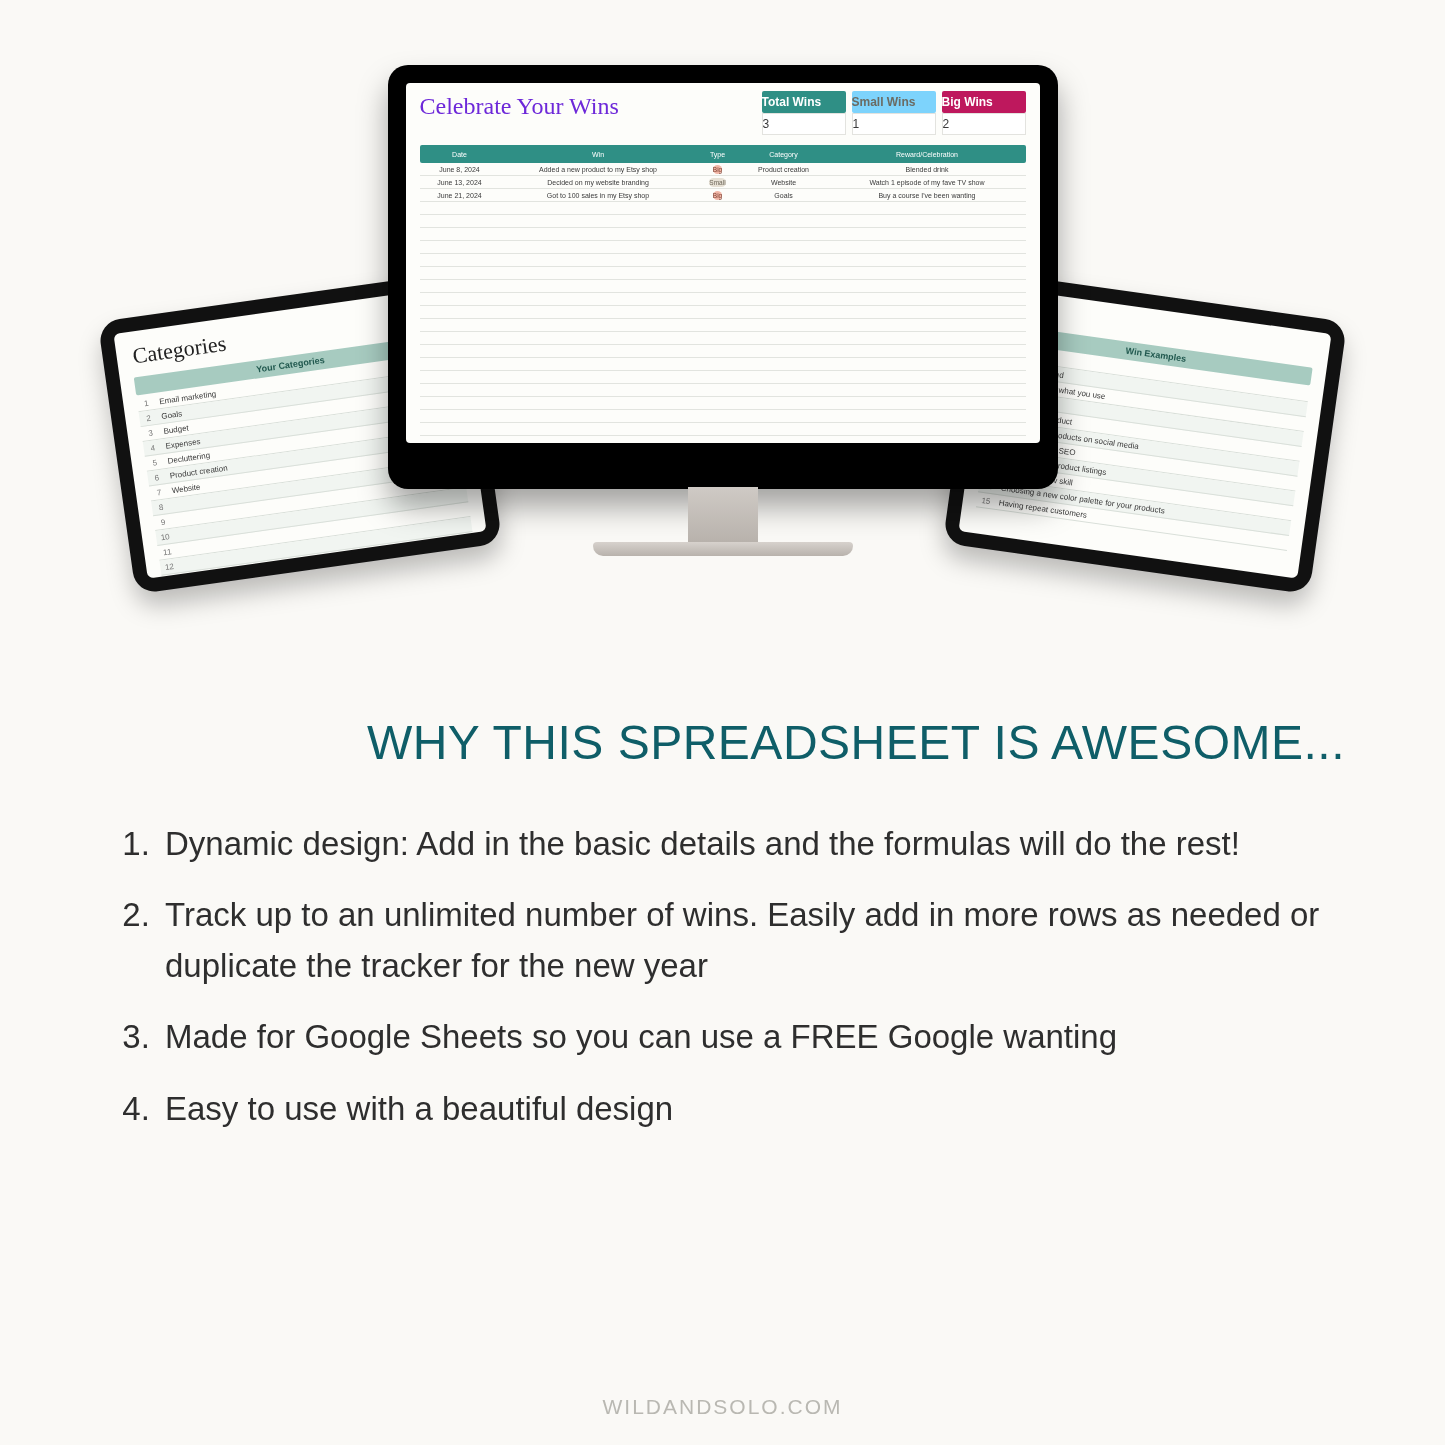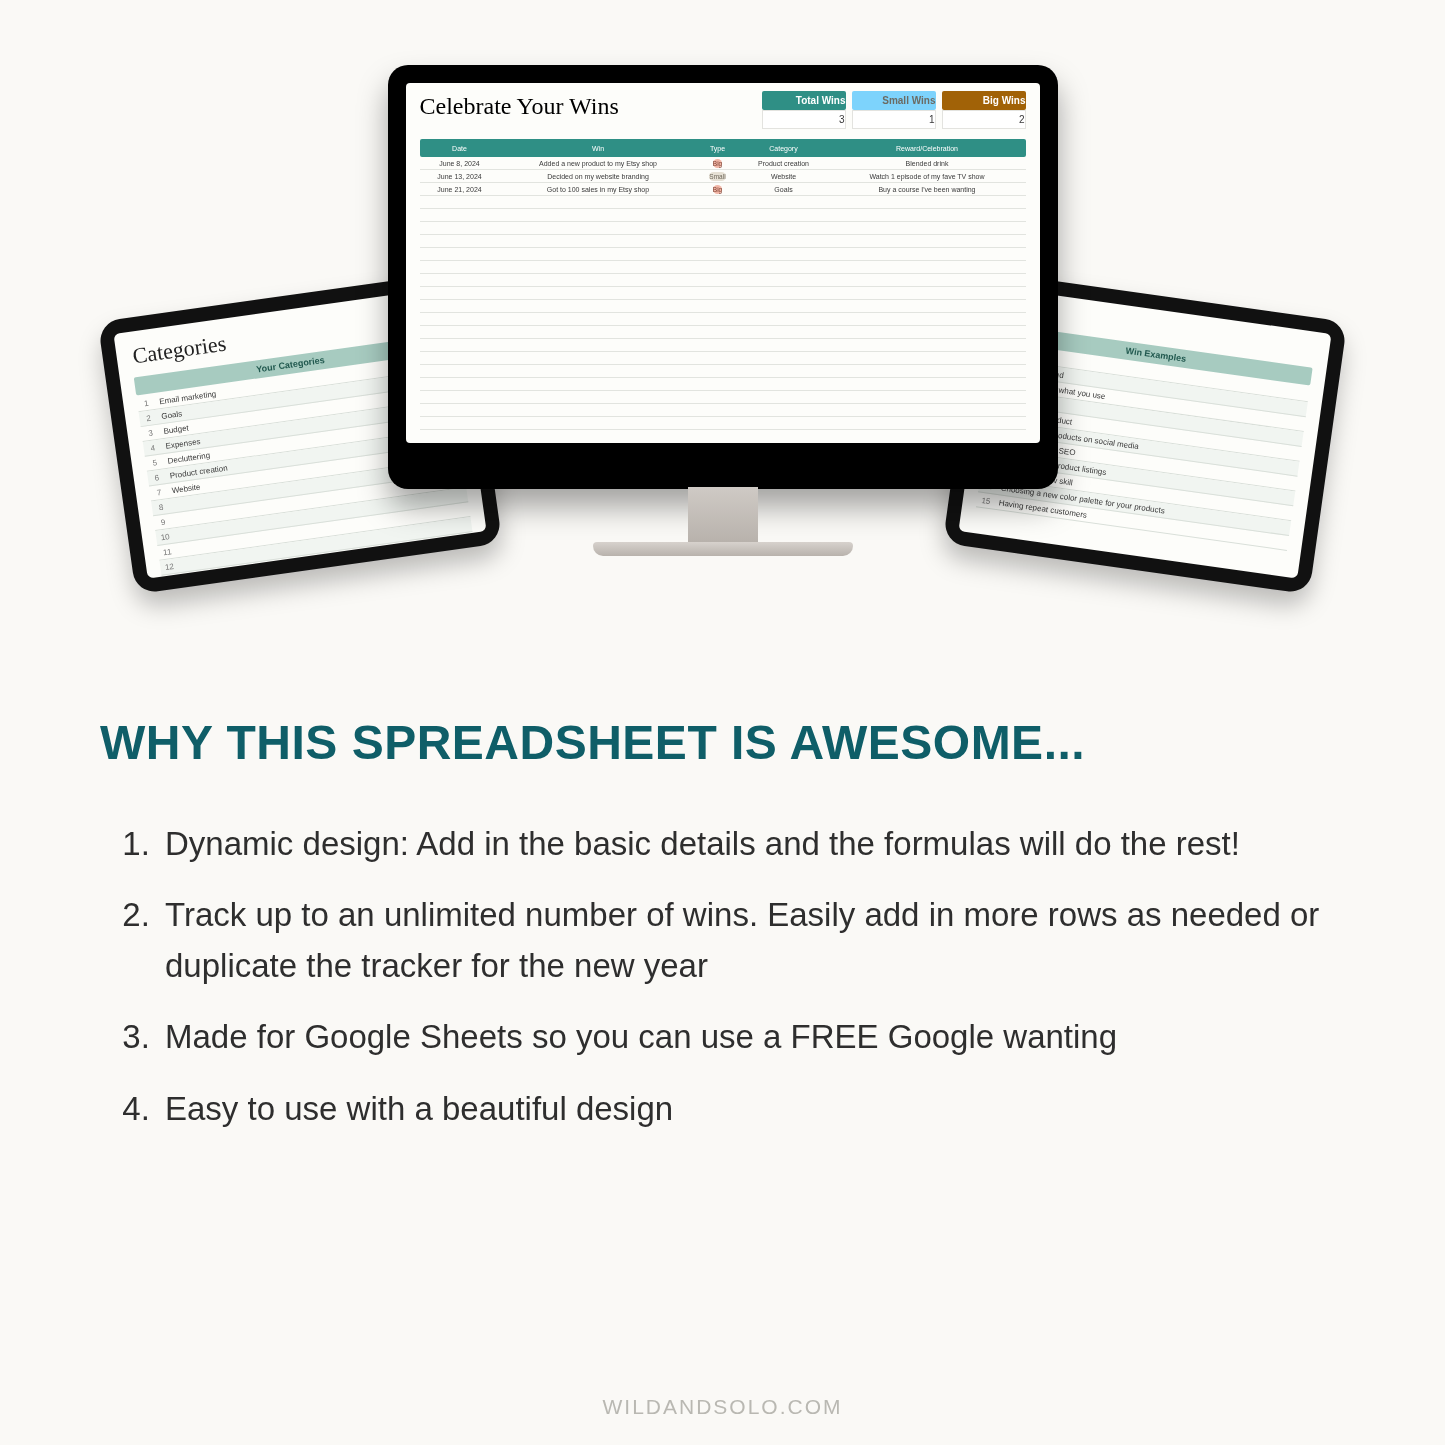--- a/index.html
+++ b/index.html
@@ -94,33 +94,33 @@
   }
   .monitor .stand-base {
     width:260px; height:14px;
     background:linear-gradient(#d7d2cd,#b8b2ac);
     border-radius:4px 4px 10px 10px;
     margin:0 auto;
   }
 
   .monitor .script-title {
     font-family:"Brush Script MT","Segoe Script",cursive;
-    font-size:24px; color:#000000;
+    font-size:24px; color:#6d28d9;
     display:inline-block;
   }
   .stat-boxes { float:right; display:flex; gap:6px; margin-top:-2px;}
   .stat {
-    width:84px; text-align:right;
-    font-size:10px;
+    width:84px; text-align:left;
+    font-size:12px;
   }
   .stat .h { padding:4px 0; color:#fff; font-weight:600; border-radius:2px;}
   .stat .v { padding:3px 0; background:#fff; border:1px solid #e3e3df;}
   .stat.total .h{ background:#2f8f85;}
   .stat.small .h{ background:#7dd3fc; color:#6b6b63;}
-  .stat.big   .h{ background:#a16207;}
+  .stat.big   .h{ background:#be185d;}
 
   .wins-head, .wins-row {
     display:grid;
     grid-template-columns: 80px 1fr 42px 90px 1fr;
     font-size:7px;
     align-items:center;
   }
   .wins-head {
     background:#2f8f85; color:#fff;
     margin-top:10px;
@@ -137,23 +137,23 @@
 
   
   .content {
     position:absolute;
     top:715px;
     left:100px; right:100px;
   }
   h1.headline {
     font-size:48px;
     letter-spacing:.5px;
-    font-weight:700;
+    font-weight:400;
     color:#0f5e68;
-    text-align:left;
+    text-align:right;
     margin:0 0 48px 0;
   }
   ol.features {
     font-size:33px;
     line-height:1.55;
     color:#2e2e2e;
     padding-left:48px;
     margin:11px;
   }
   ol.features li { margin-bottom:20px; padding-left:6px;}

